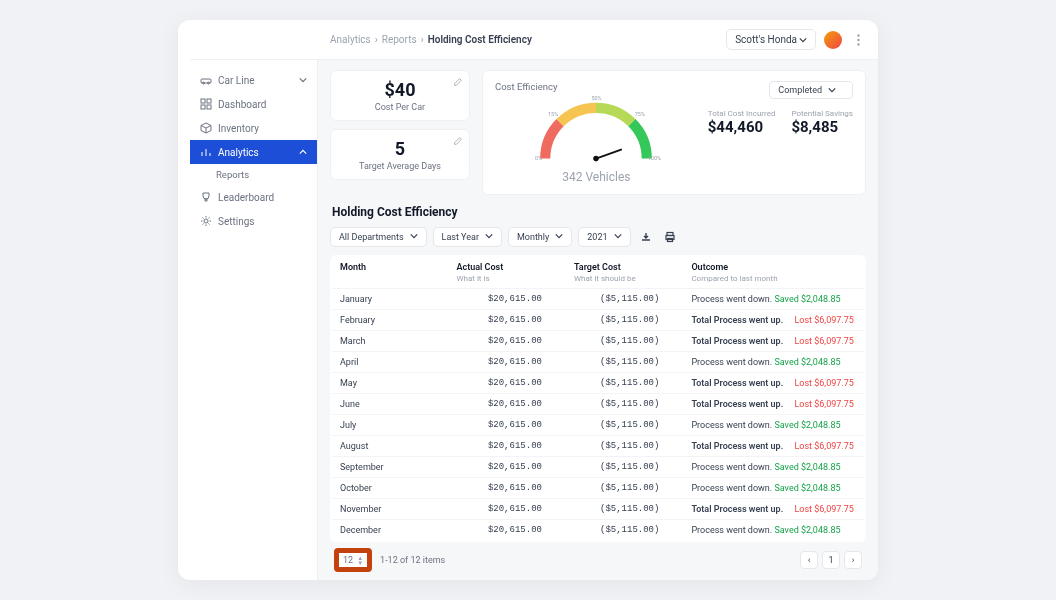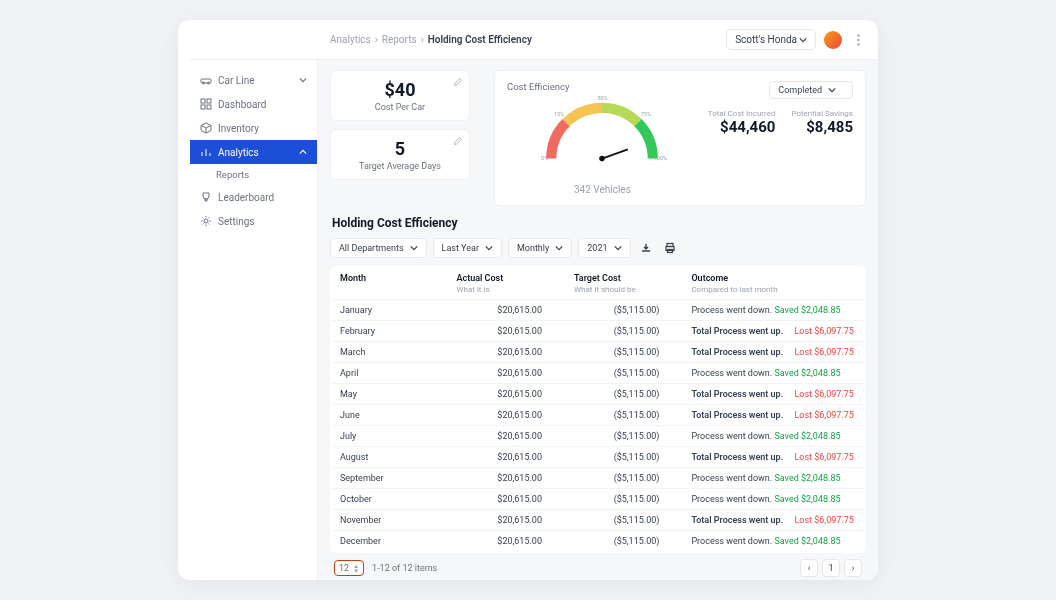--- a/index.html
+++ b/index.html
@@ -52,72 +52,72 @@
     cursor:pointer;
   }
   .nav-item .nav-label { flex:1; }
   .nav-item.active { background:#1d4ed8; color:#fff; }
   .nav-sub { padding-left:26px; font-size:9.5px; color:#6b7280; padding-top:5px; padding-bottom:5px; }
   .nav-icon { width:12px; height:12px; display:inline-flex; align-items:center; justify-content:center; }
 
   .main { flex:1; background:#f6f7f9; padding:10px 12px 8px 12px; overflow:auto; }
 
   
-  .metrics-row { display:flex; gap:24px; margin-bottom:10px; }
+  .metrics-row { display:flex; gap:12px; margin-bottom:10px; }
   .metrics-col { display:flex; flex-direction:column; gap:8px; width:140px; }
   .card {
     background:#fff; border:1px solid #eef0f3; border-radius:6px;
     padding:8px 10px; position:relative;
   }
   .card .edit-icon { position:absolute; top:6px; right:6px; color:#9ca3af; }
   .metric-value { font-size:18px; font-weight:700; text-align:center; color:#111827; }
   .metric-label { font-size:9px; color:#6b7280; text-align:center; margin-top:2px; }
 
   .gauge-card { flex:1; display:flex; gap:10px; padding:10px 12px; }
   .gauge-left { flex:1; }
   .gauge-title { font-size:9.5px; color:#6b7280; margin-bottom:2px; }
   .gauge-wrap { display:flex; flex-direction:column; align-items:center; }
-  .gauge-sub { font-size:10px; color:#9ca3af; margin-top:18px; }
+  .gauge-sub { font-size:12px; color:#9ca3af; margin-top:4px; }
   .gauge-right { display:flex; flex-direction:column; align-items:flex-end; gap:4px; }
   .status-select { border:1px solid #e5e7eb; border-radius:4px; padding:3px 16px 3px 8px; font-size:9px; color:#374151; display:flex; align-items:center; gap:6px; }
   .totals { display:flex; gap:16px; margin-top:6px; }
-  .total-block { text-align:right; }
+  .total-block { }
   .total-label { font-size:8px; color:#9ca3af; }
   .total-value { font-size:15px; font-weight:700; color:#111827; }
 
   .section-title { font-size:12px; font-weight:700; color:#111827; margin:6px 0 8px 2px; }
 
   .filters-row { display:flex; align-items:center; gap:6px; margin-bottom:8px; }
   .filter {
     border:1px solid #e5e7eb; background:#fff; border-radius:5px;
     padding:4px 8px; font-size:9px; color:#374151;
-    display:flex; align-items:center; gap:6px;
+    display:flex; align-items:flex-start; gap:6px;
   }
   .search {
     flex:1; border:1px solid #e5e7eb; background:#fff; border-radius:5px;
     padding:4px 8px; font-size:9px; color:#9ca3af;
     display:flex; align-items:center; gap:6px;
   }
   .search input { border:none; outline:none; font-size:9px; flex:1; background:transparent; }
   .icon-btn { width:18px; height:18px; display:flex; align-items:center; justify-content:center; color:#374151; }
 
   table.data { width:100%; border-collapse:collapse; background:#fff; border:2px solid #ec4899; border-radius:6px; overflow:hidden; }
   table.data th, table.data td { text-align:left; padding:5px 8px; font-size:9px; border-bottom:1px solid #f1f3f6; }
   table.data th { color:#111827; font-weight:600; vertical-align:top; }
   table.data th .sub { display:block; font-weight:400; color:#9ca3af; font-size:8px; margin-top:2px; }
   table.data td { color:#374151; }
-  table.data td.num { text-align:right; padding-right:24px; }
+  table.data td.num { text-align:right; padding-right:24px;font-family:Liberation Mono, monospace; }
   table.data th.num { text-align:left; }
   .outcome { color:#374151; }
   .outcome b { font-weight:600; }
   .saved { color:#16a34a; }
   .lost { color:#ef4444;margin-left:9px; }
 
   .table-footer { display:flex; align-items:center; gap:8px; padding:6px 4px 0 4px; font-size:9px; color:#6b7280; }
-  .per-page { display:flex; align-items:center; gap:4px; border:1px solid #c2410c; border-radius:4px; padding:2px 4px; background:#fff; }
+  .per-page { display:flex; align-items:center; gap:4px; border:5px solid #c2410c; border-radius:4px; padding:2px 4px; background:#fff; }
   .stepper { display:flex; flex-direction:column; line-height:5px; font-size:6px; color:#9ca3af; }
   .pager { margin-left:auto; display:flex; align-items:center; gap:4px; }
   .pg-btn { width:18px; height:18px; border:1px solid #e5e7eb; border-radius:4px; display:flex; align-items:center; justify-content:center; background:#fff; font-size:9px; color:#374151; }
 
   svg { display:block; }
 </style>
 </head>
 <body>
 
 <div class="app-window">

